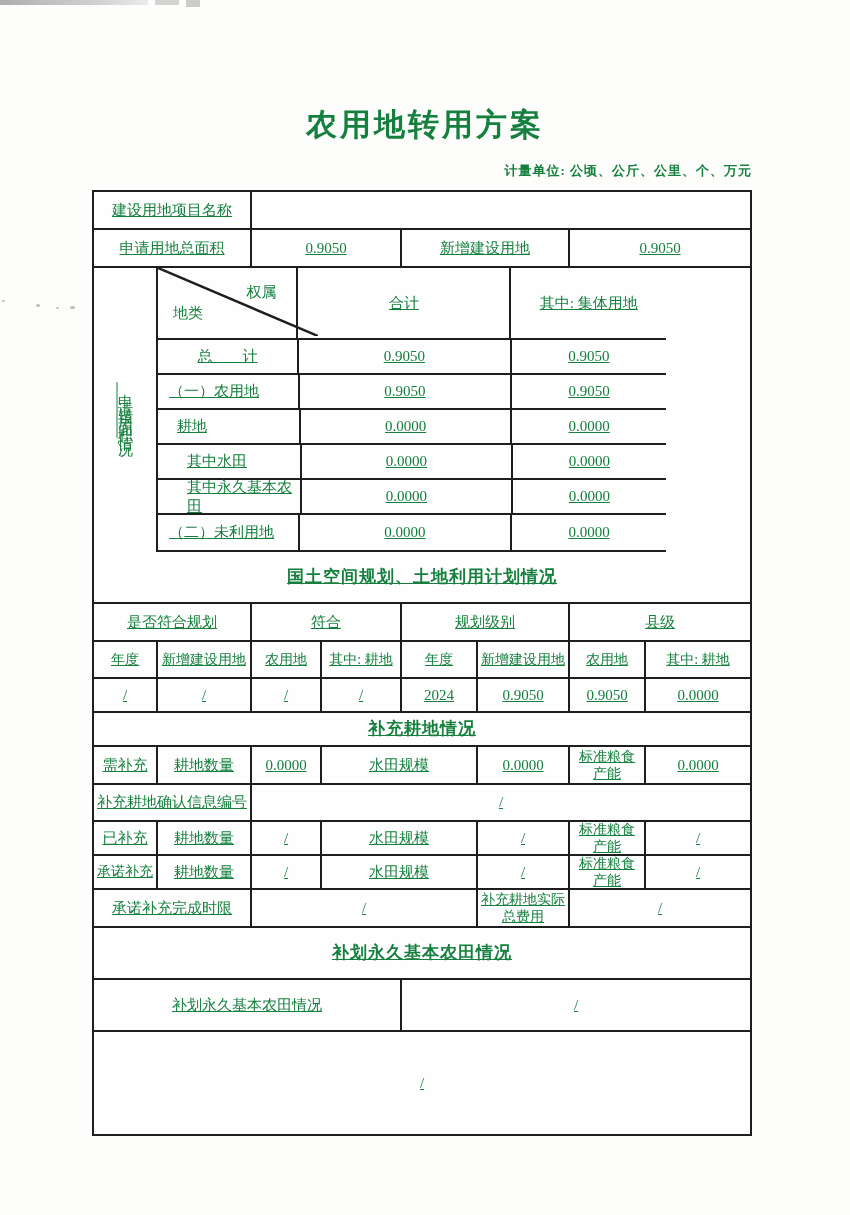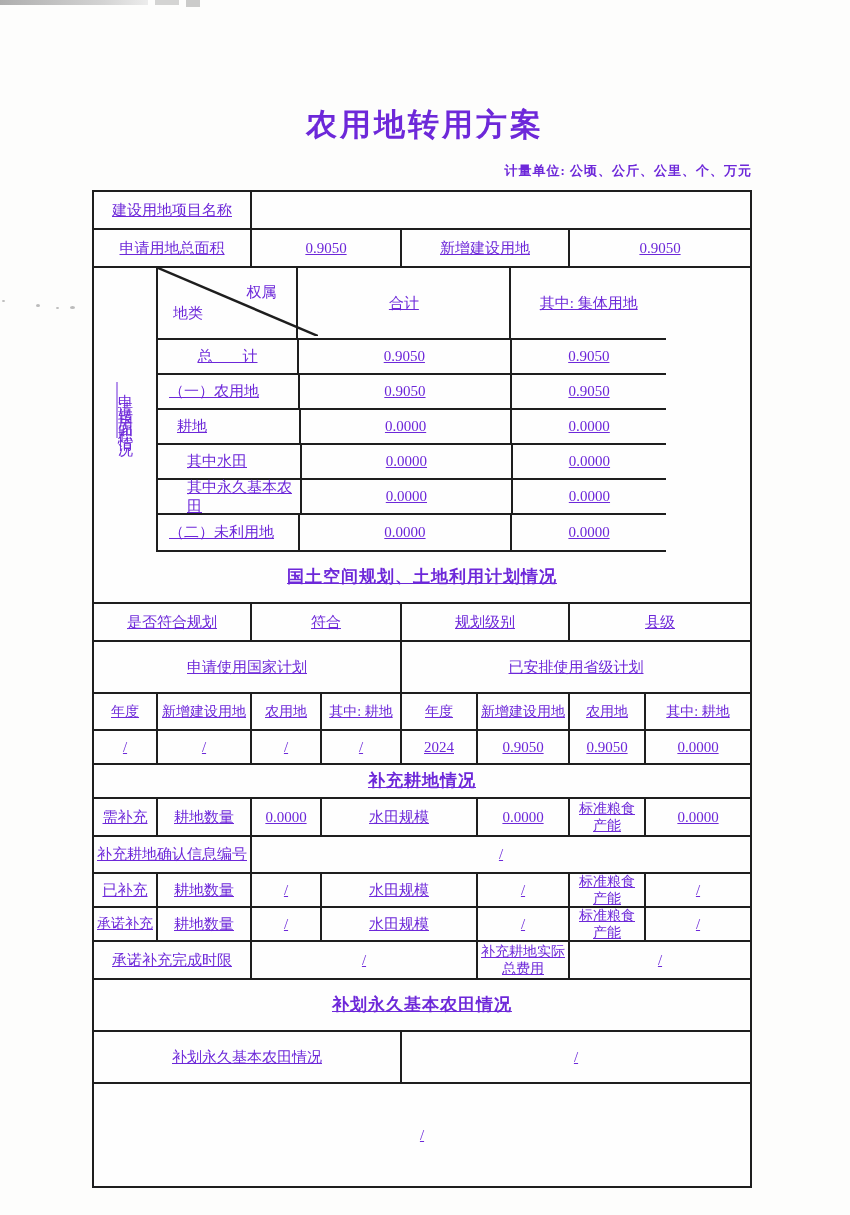--- a/index.html
+++ b/index.html
@@ -4,21 +4,21 @@
 <style>
   * { margin: 0; padding: 0; box-sizing: border-box; }
   html, body { background: #e9e9e9; }
   .page {
     position: relative;
     width: 850px;
     height: 1215px;
     background: #fdfdfc;
     overflow: hidden;
     font-family: "Liberation Serif", "DejaVu Serif", serif;
-    color: #6d28d9;
+    color: #15803d;
   }
   .doc-title {
     position: absolute;
     top: 104px; left: 0;
     width: 100%;
     text-align: center;
     font-size: 31px;
     font-weight: bold;
     letter-spacing: 3px;
   }
@@ -182,24 +182,20 @@
       <div class="cell w656 end sec-hdr">国土空间规划、土地利用计划情况</div>
     </div>
 
     <div class="trow h38">
       <div class="cell w158">是否符合规划</div>
       <div class="cell w150">符合</div>
       <div class="cell w168">规划级别</div>
       <div class="cell w180 end">县级</div>
     </div>
 
-    <div class="trow h36">
-      <div class="cell w308">申请使用国家计划</div>
-      <div class="cell w348 end">已安排使用省级计划</div>
-    </div>
 
     <div class="trow h37 fs14">
       <div class="cell w64">年度</div>
       <div class="cell w94">新增建设用地</div>
       <div class="cell w70">农用地</div>
       <div class="cell w80">其中: 耕地</div>
       <div class="cell w76">年度</div>
       <div class="cell w92">新增建设用地</div>
       <div class="cell w76">农用地</div>
       <div class="cell w104 end">其中: 耕地</div>

